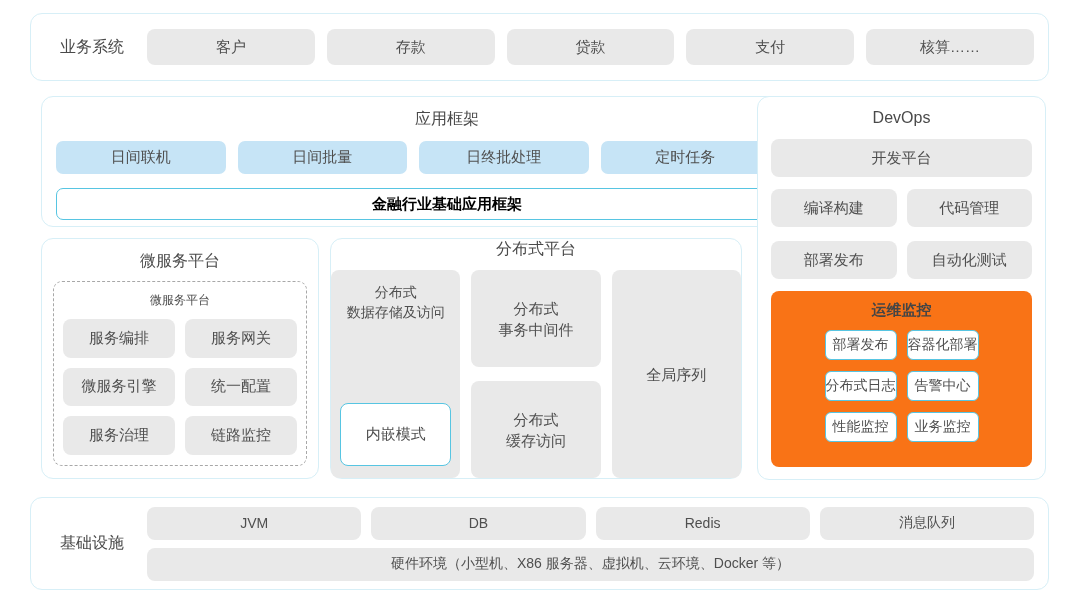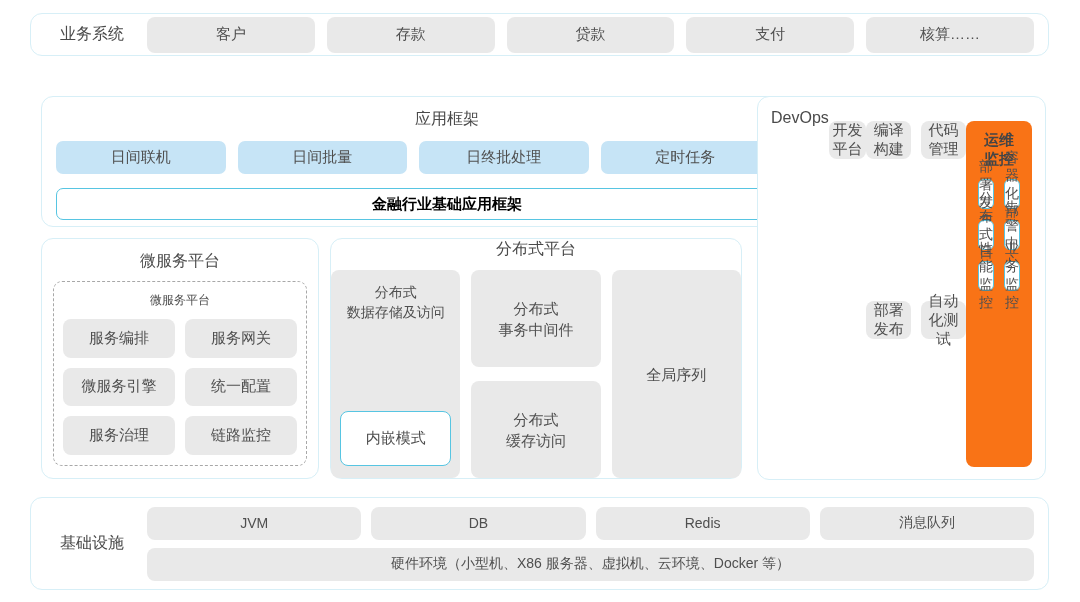--- a/index.html
+++ b/index.html
@@ -1,56 +1,56 @@
 <!DOCTYPE html>
 <html><head>
 <meta charset="utf-8">
 <style>
   * { box-sizing: border-box; margin: 0; padding: 0; }
   body { margin: 0; background: #fff; font-family: "Liberation Sans", sans-serif; }
   .page { position: relative; width: 1080px; height: 602px; background: #fff; overflow: hidden; color: #4f4f4f; }
 
   .section { position: absolute; background: #fff; border: 1.5px solid #d7eff7; border-radius: 12px; }
 
-  .sec-business { left: 30px; top: 13px; width: 1019px; height: 43px; display: flex; align-items: center; padding: 0 14px 0 18px; gap: 12px; }
+  .sec-business { left: 30px; top: 13px; width: 1019px; height: 68px; display: flex; align-items: center; padding: 0 14px 0 18px; gap: 12px; }
   .side-label { flex: 0 0 86px; text-align: center; font-size: 16px; font-weight: 500; color: #4a4a4a; }
   .gray-box { background: #e9e9e9; border-radius: 8px; display: flex; align-items: center; justify-content: center; font-size: 15px; color: #4f4f4f; text-align: center; }
   .sec-business .gray-box { flex: 1; height: 36px; }
 
   .sec-appfw { left: 41px; top: 96px; width: 812px; height: 131px; padding: 12px 14px; }
   .section-title { text-align: center; font-size: 16px; font-weight: 500; color: #4a4a4a; }
   .appfw-row { display: flex; gap: 12px; height: 33px; margin-top: 11px; }
   .blue-box { background: #c6e4f6; border-radius: 7px; display: flex; align-items: center; justify-content: center; font-size: 15px; color: #4f4f4f; text-align: center; }
   .appfw-row .blue-box { flex: 1; }
   .appfw-row .blue-box.small { flex: 0 0 56px; }
   .outline-box { background: #fff; border: 1.5px solid #57c5e2; border-radius: 7px; display: flex; align-items: center; justify-content: center; }
   .appfw-base { height: 32px; margin-top: 14px; font-size: 15px; font-weight: 600; color: #000000; }
 
-  .sec-devops { left: 757px; top: 96px; width: 289px; height: 384px; padding: 12px 13px; display: flex; flex-direction: row; }
+  .sec-devops { left: 757px; top: 96px; width: 289px; height: 384px; padding: 12px 13px; display: flex; flex-direction: column; }
   .devops-platform { height: 38px; margin-top: 12px; font-size: 15px; }
   .devops-grid { display: grid; grid-template-columns: 1fr 1fr; gap: 14px 10px; margin-top: 12px; }
   .devops-grid .gray-box { height: 38px; }
   .monitor-panel { margin-top: 12px; flex: 1; background: #f97316; border-radius: 8px; padding: 10px 12px; display: flex; flex-direction: column; align-items: center; }
   .monitor-title { text-align: center; font-size: 15px; font-weight: 600; color: #454545; }
   .monitor-grid { display: grid; grid-template-columns: 1fr 1fr; gap: 11px 10px; margin-top: 10px; }
   .monitor-grid .outline-box { height: 30px; font-size: 14px; color: #4f4f4f; border-radius: 6px; }
 
   .sec-micro { left: 41px; top: 238px; width: 278px; height: 241px; padding: 12px 11px; display: flex; flex-direction: column; }
   .dashed-box { margin-top: 9px; flex: 1; border: 1px dashed #a8a8a8; border-radius: 9px; padding: 10px 9px; display: flex; flex-direction: column; }
   .dashed-title { text-align: center; font-size: 12px; color: #4a4a4a; }
   .micro-grid { display: grid; grid-template-columns: 1fr 1fr; gap: 10px; margin-top: 10px; flex: 1; }
   .micro-grid .gray-box { font-size: 15px; }
 
   .sec-dist { left: 330px; top: 238px; width: 412px; height: 241px; display: flex; flex-direction: column; }
   .dist-content { display: flex; gap: 11px; margin-top: 10px; flex: 1; }
   .dist-col { flex: 1; display: flex; flex-direction: column; gap: 14px; }
   .dist-col .gray-box { flex: 1; white-space: pre-line; line-height: 1.4; }
   .storage-panel { flex: 1; background: #e9e9e9; border-radius: 8px; padding: 13px 9px 12px; display: flex; flex-direction: column; }
   .storage-title { text-align: center; font-size: 14px; line-height: 1.4; color: #4f4f4f; white-space: pre-line; }
-  .storage-panel .outline-box { height: 55px; font-size: 15px; border-radius: 8px; }
+  .storage-panel .outline-box { height: 63px; font-size: 15px; border-radius: 8px; }
   .storage-panel .mode1 { margin-top: auto; }
   .storage-panel .mode2 { margin-top: 6px; }
 
   .sec-infra { left: 30px; top: 497px; width: 1019px; height: 93px; display: flex; align-items: center; padding: 0 14px 0 18px; gap: 12px; }
   .infra-right { flex: 1; display: flex; flex-direction: column; gap: 8px; }
   .infra-row { display: flex; gap: 10px; }
   .infra-row .gray-box { flex: 1; height: 33px; font-size: 14px; }
   .infra-hw { height: 33px; font-size: 14px; }
 </style>
 </head>

